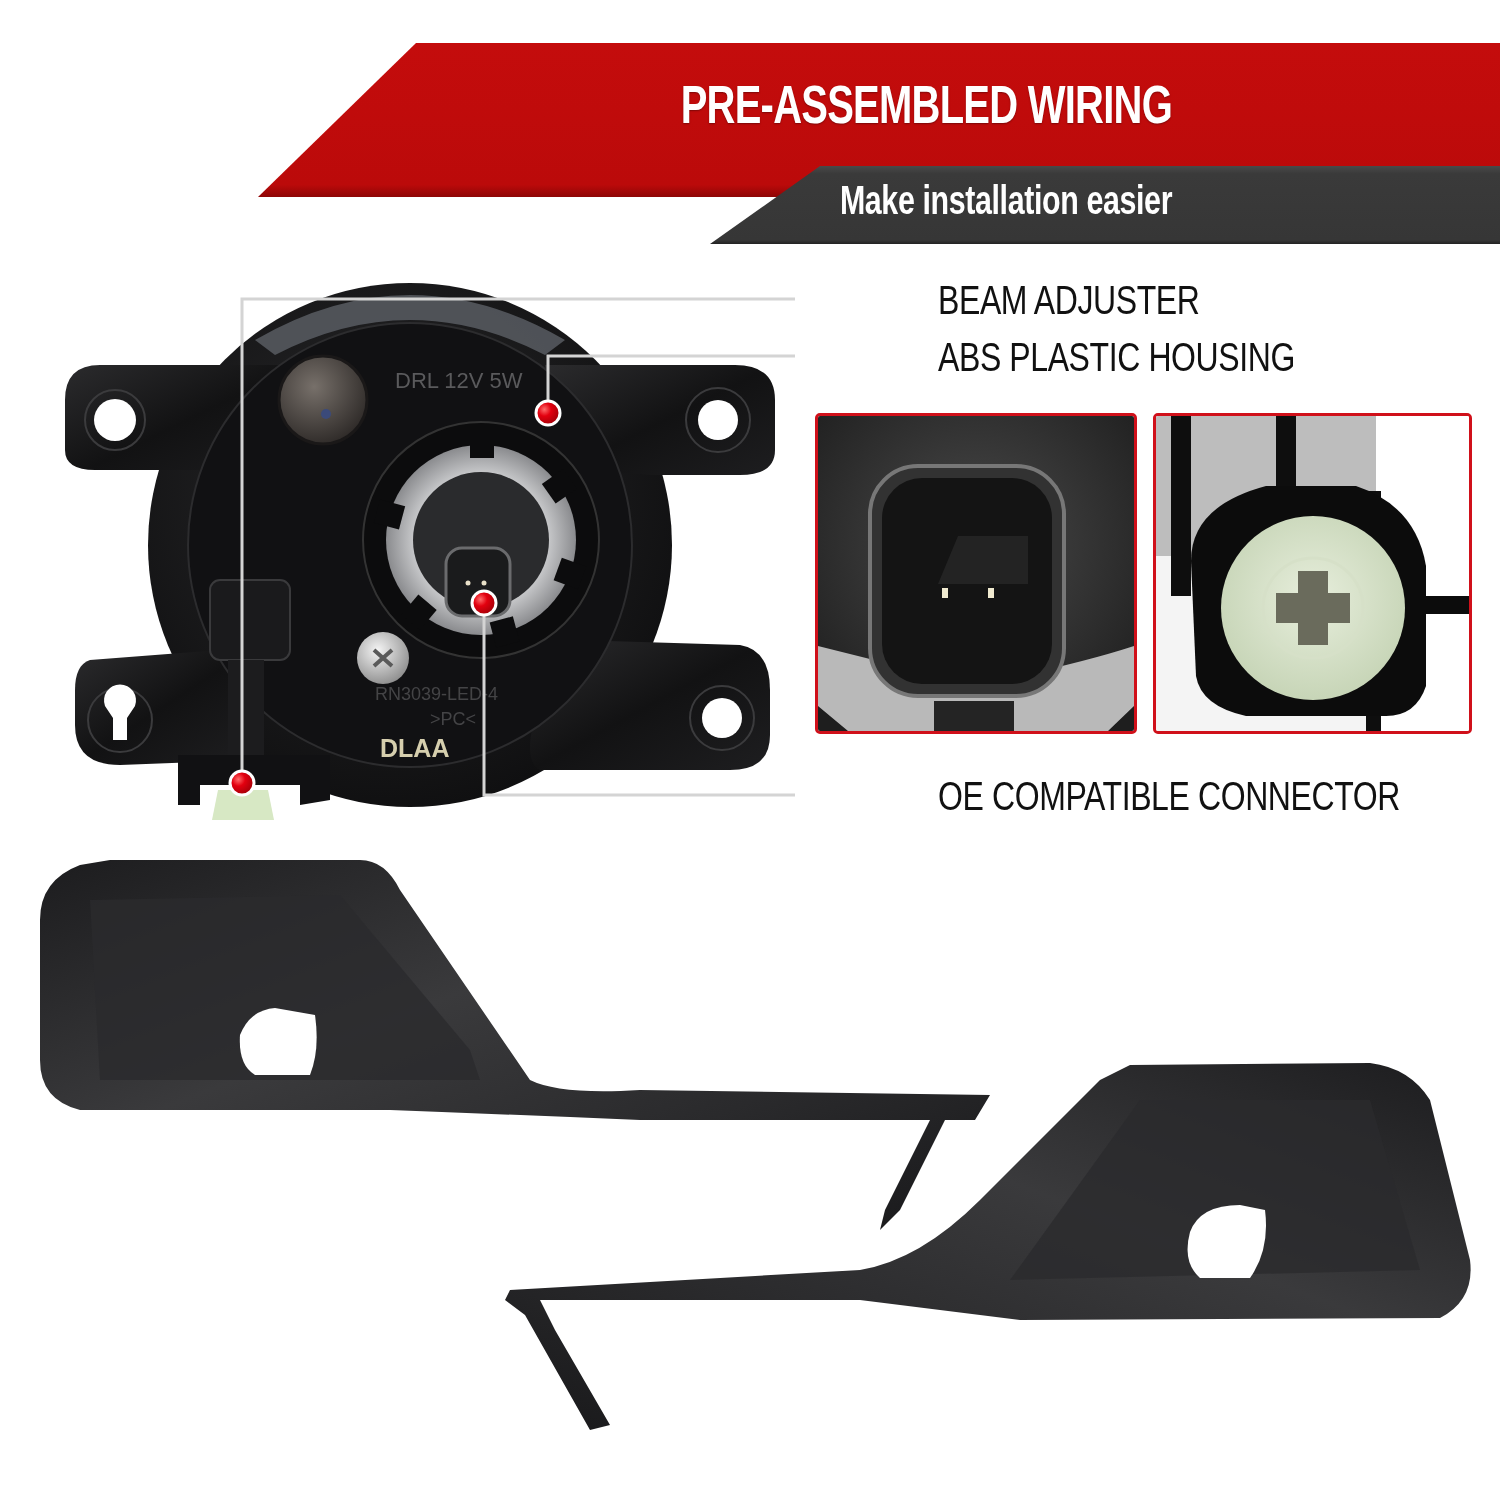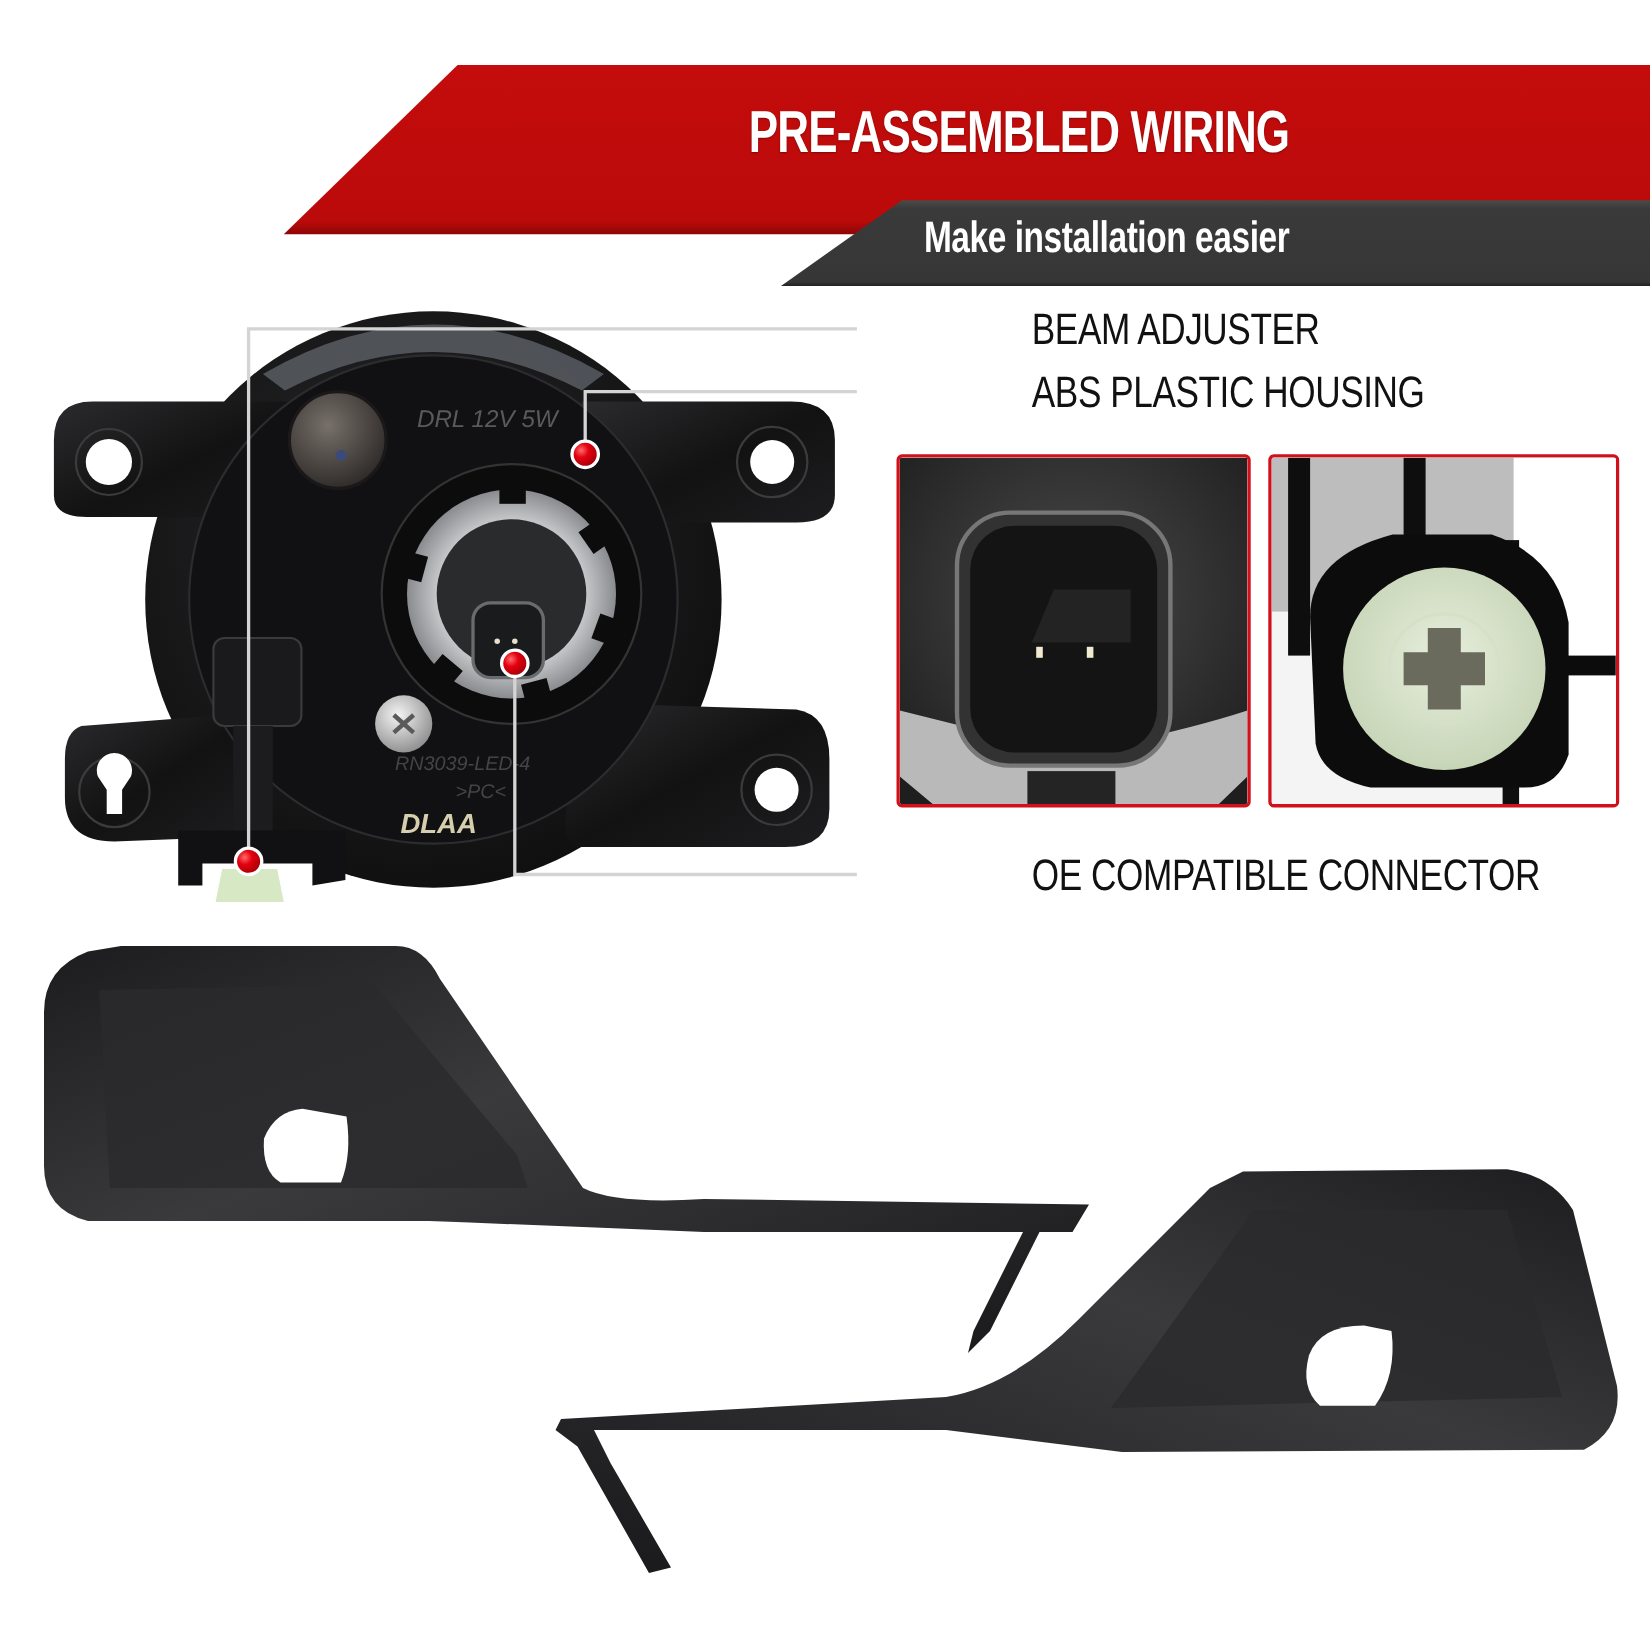--- a/index.html
+++ b/index.html
@@ -25,21 +25,21 @@
   }
   .inset {
     position: absolute; border: 3px solid #d0101a; border-radius: 5px; overflow: hidden;
     box-sizing: border-box; background: #ffffff;
   }
   svg { display: block; }
 </style>
 </head>
 <body>
 
-<div class="abs" style="left:0;top:16px;width:1188px;height:250px;">
+<div class="abs" style="left:0;top:0;width:1188px;height:250px;">
   <svg width="1500" height="250">
     <defs>
       <linearGradient id="redg" x1="0" y1="0" x2="0" y2="1">
         <stop offset="0" stop-color="#c40c0c"></stop>
         <stop offset="0.92" stop-color="#bb0a0a"></stop>
         <stop offset="1" stop-color="#8e0606"></stop>
       </linearGradient>
       <linearGradient id="darkg" x1="0" y1="0" x2="0" y2="1">
         <stop offset="0" stop-color="#4a4a4a"></stop>
         <stop offset="0.1" stop-color="#3a3a3a"></stop>
@@ -47,21 +47,21 @@
         <stop offset="1" stop-color="#222222"></stop>
       </linearGradient>
     </defs>
     <polygon points="416,43 1500,43 1500,197 258,197" fill="url(#redg)"></polygon>
     <polygon points="820,166 1500,166 1500,244 710,244" fill="url(#darkg)"></polygon>
   </svg>
   <div class="banner-title">PRE-ASSEMBLED WIRING</div>
   <div class="banner-sub">Make installation easier</div>
 </div>
 
-<div class="abs" style="left:39px;top:255px;width:740px;height:580px;font-style:italic;">
+<div class="abs" style="left:55px;top:255px;width:740px;height:580px;">
   <svg width="740" height="580" viewBox="55 255 740 580">
     <defs>
       <radialGradient id="bodyg" cx="0.45" cy="0.4" r="0.7">
         <stop offset="0" stop-color="#2a2a2c"></stop>
         <stop offset="1" stop-color="#0c0c0d"></stop>
       </radialGradient>
       <linearGradient id="plateg" x1="0" y1="0" x2="1" y2="1">
         <stop offset="0" stop-color="#2b2b2d"></stop>
         <stop offset="0.5" stop-color="#121213"></stop>
         <stop offset="1" stop-color="#1e1e20"></stop>

